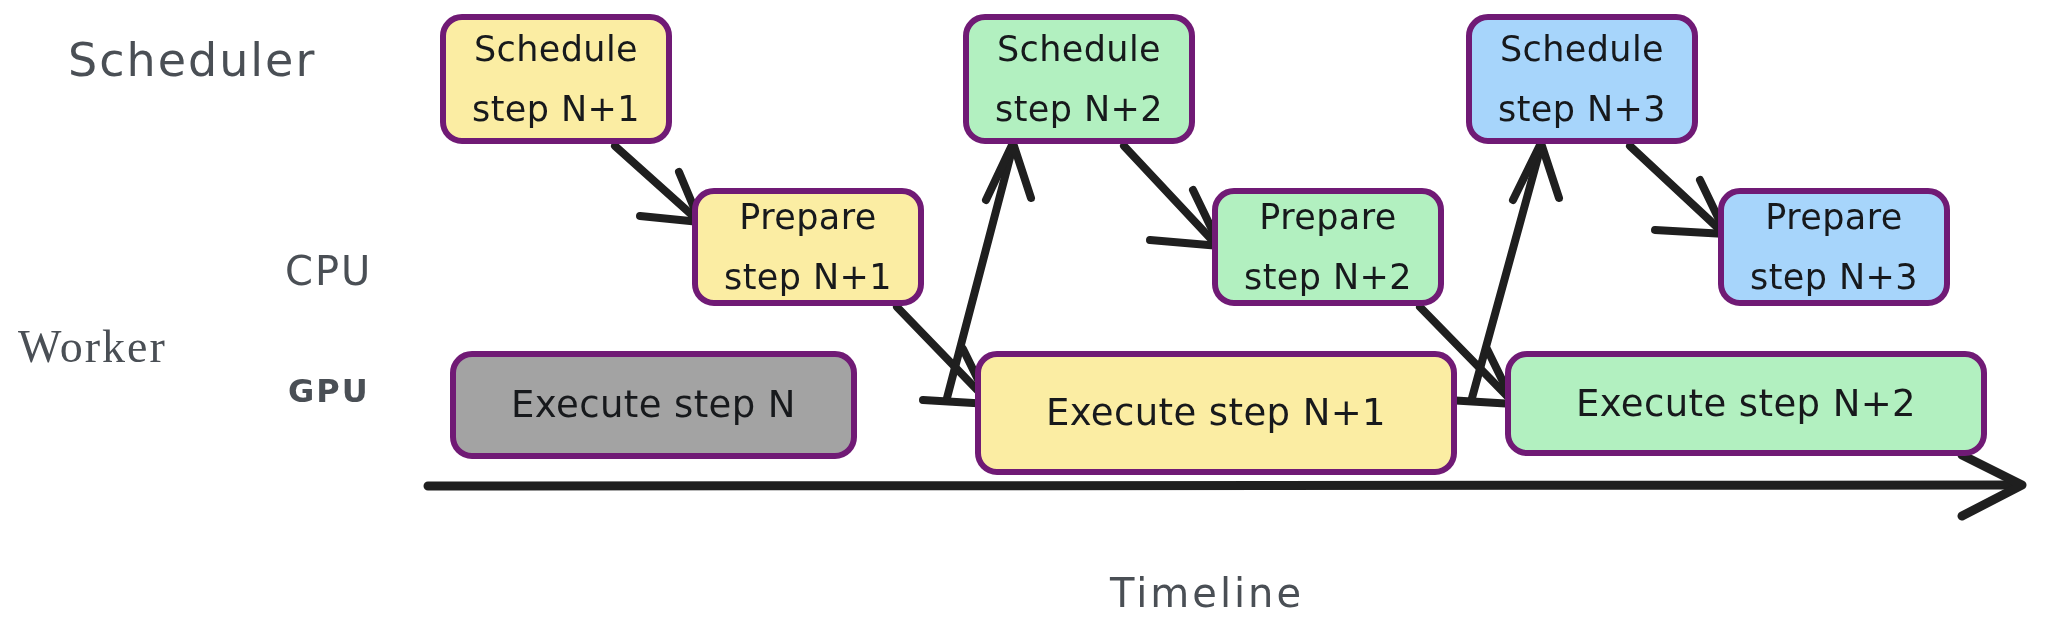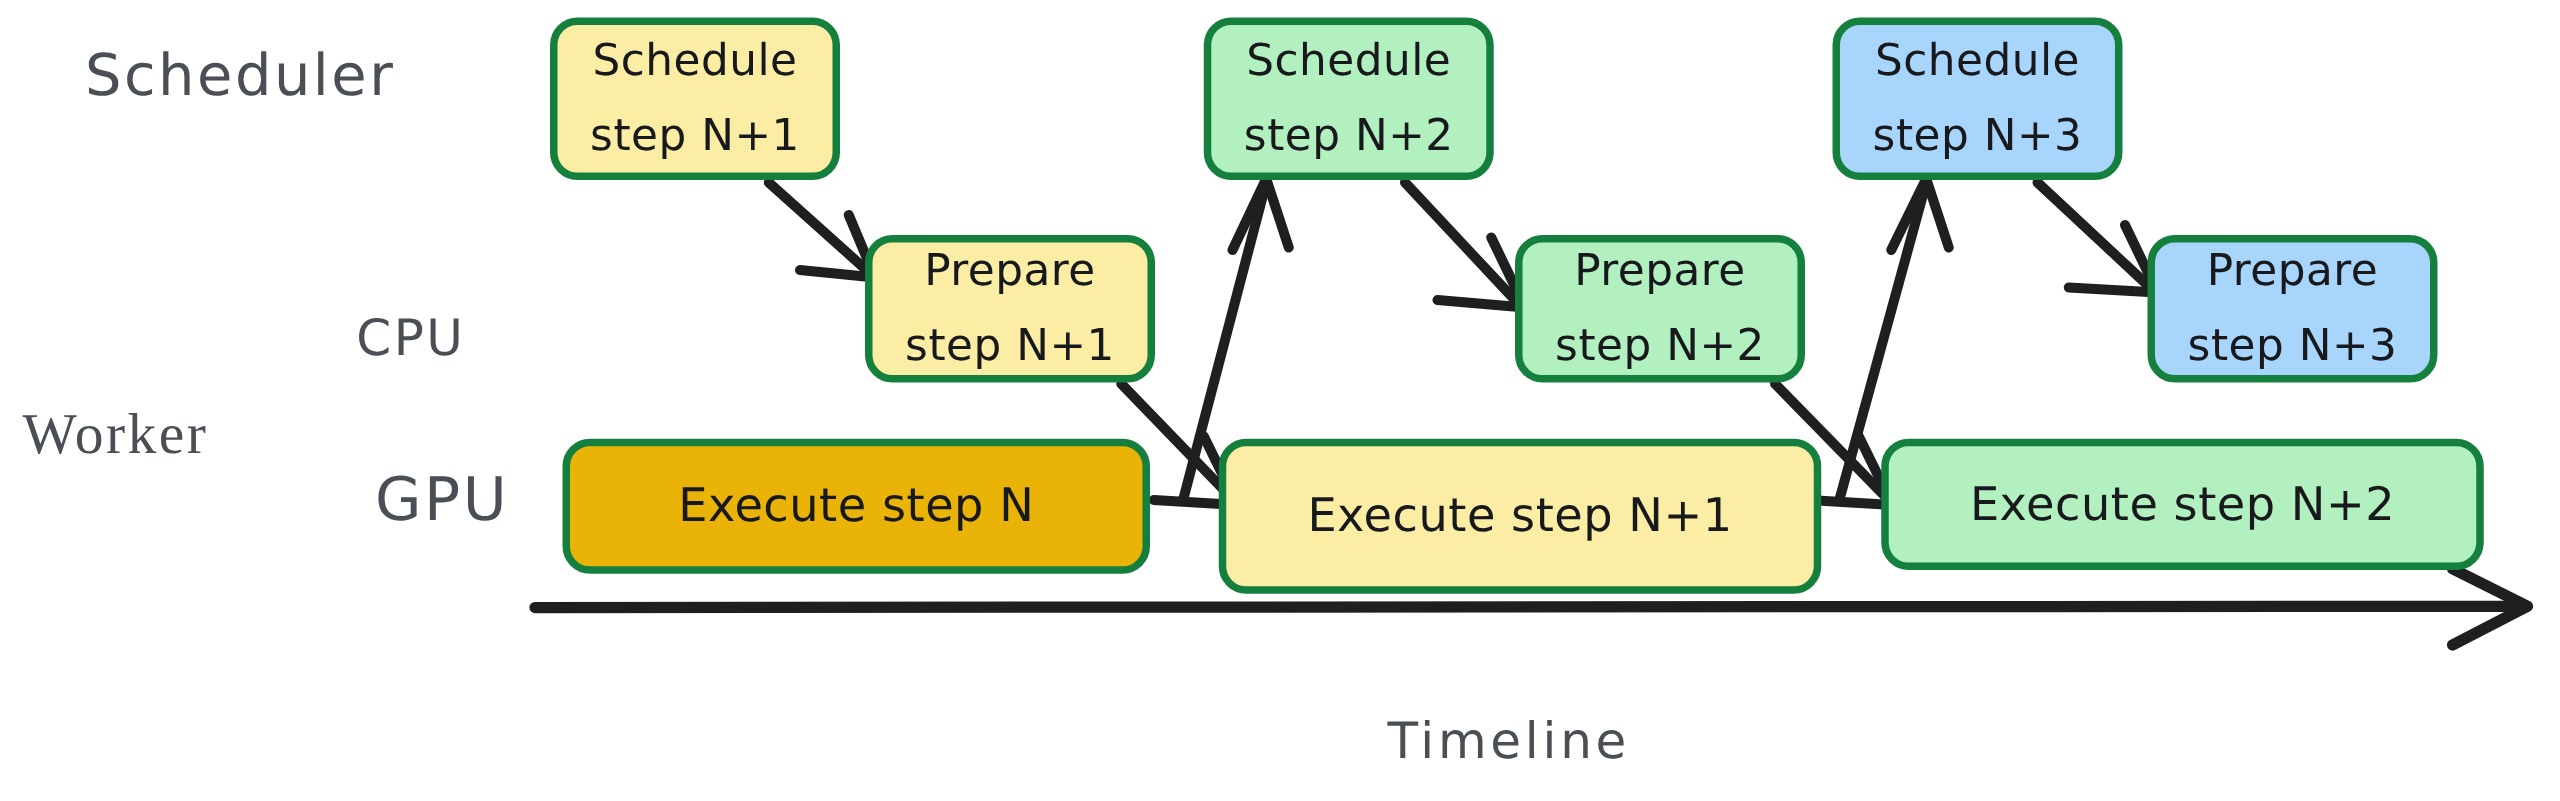--- a/index.html
+++ b/index.html
@@ -8,21 +8,21 @@
     font-family:"DejaVu Sans","Liberation Sans",sans-serif;
     overflow:hidden;
     position:relative;
   }
   #stage{position:absolute;left:0;top:0;width:2048px;height:641px;background:#fff;}
 
   
   .node{
     position:absolute;
     box-sizing:border-box;
-    border:6px solid #15803d;
+    border:6px solid #701a75;
     border-radius:22px;
     display:flex;
     flex-direction:column;
     align-items:center;
     justify-content:center;
     color:#17191c;
     font-family:"DejaVu Sans","Liberation Sans",sans-serif;
     font-size:35px;
     line-height:1.22;
     letter-spacing:.4px;
@@ -39,21 +39,21 @@
     position:absolute;
     color:#4a4f55;
     font-family:"DejaVu Sans","Liberation Sans",sans-serif;
     letter-spacing:2px;
     white-space:nowrap;
     z-index:4;
   }
   #lbl-scheduler{left:68px;top:33px;font-size:46px;}
   #lbl-worker{left:18px;top:320px;font-size:46px;font-family:Liberation Serif, serif;}
   #lbl-cpu{left:285px;top:248px;font-size:40px;}
-  #lbl-gpu{left:300px;top:372px;font-size:48px;}
+  #lbl-gpu{left:288px;top:372px;font-size:32px;font-weight:bold;}
   #lbl-timeline{left:1110px;top:570px;font-size:40px;letter-spacing:3px;color:#4a4f55;text-align:right;}
 
   svg#wires{position:absolute;left:0;top:0;width:2048px;height:641px;z-index:2;}
   svg#axis{position:absolute;left:0;top:0;width:2048px;height:641px;z-index:1;}
 </style>
 </head>
 <body style="background: rgb(255, 255, 255);">
 
 <div id="stage" style="background: rgb(255, 255, 255);">
 
@@ -129,21 +129,21 @@
   </div>
   <div class="node" style="left: 1212px; top: 188px; width: 232px; height: 118px; background: rgb(178, 240, 192);">
     <span class="l1">Prepare</span>
     <span class="l2">step N+2</span>
   </div>
   <div class="node" style="left: 1718px; top: 188px; width: 232px; height: 118px; background: rgb(167, 213, 251);">
     <span class="l1">Prepare</span>
     <span class="l2">step N+3</span>
   </div>
 
-  <div class="node single" style="left: 450px; top: 351px; width: 470px; height: 108px; background: #eab308; align-items: center;">
+  <div class="node single" style="left: 450px; top: 351px; width: 407px; height: 108px; background: #a3a3a3; align-items: center;">
     <span class="l1">Execute step N</span>
   </div>
   <div class="node single" style="left: 975px; top: 351px; width: 482px; height: 124px; background: rgb(251, 237, 163);">
     <span class="l1">Execute step N+1</span>
   </div>
   <div class="node single" style="left: 1505px; top: 351px; width: 482px; height: 105px; background: rgb(178, 240, 192);">
     <span class="l1">Execute step N+2</span>
   </div>
 
 </div>

